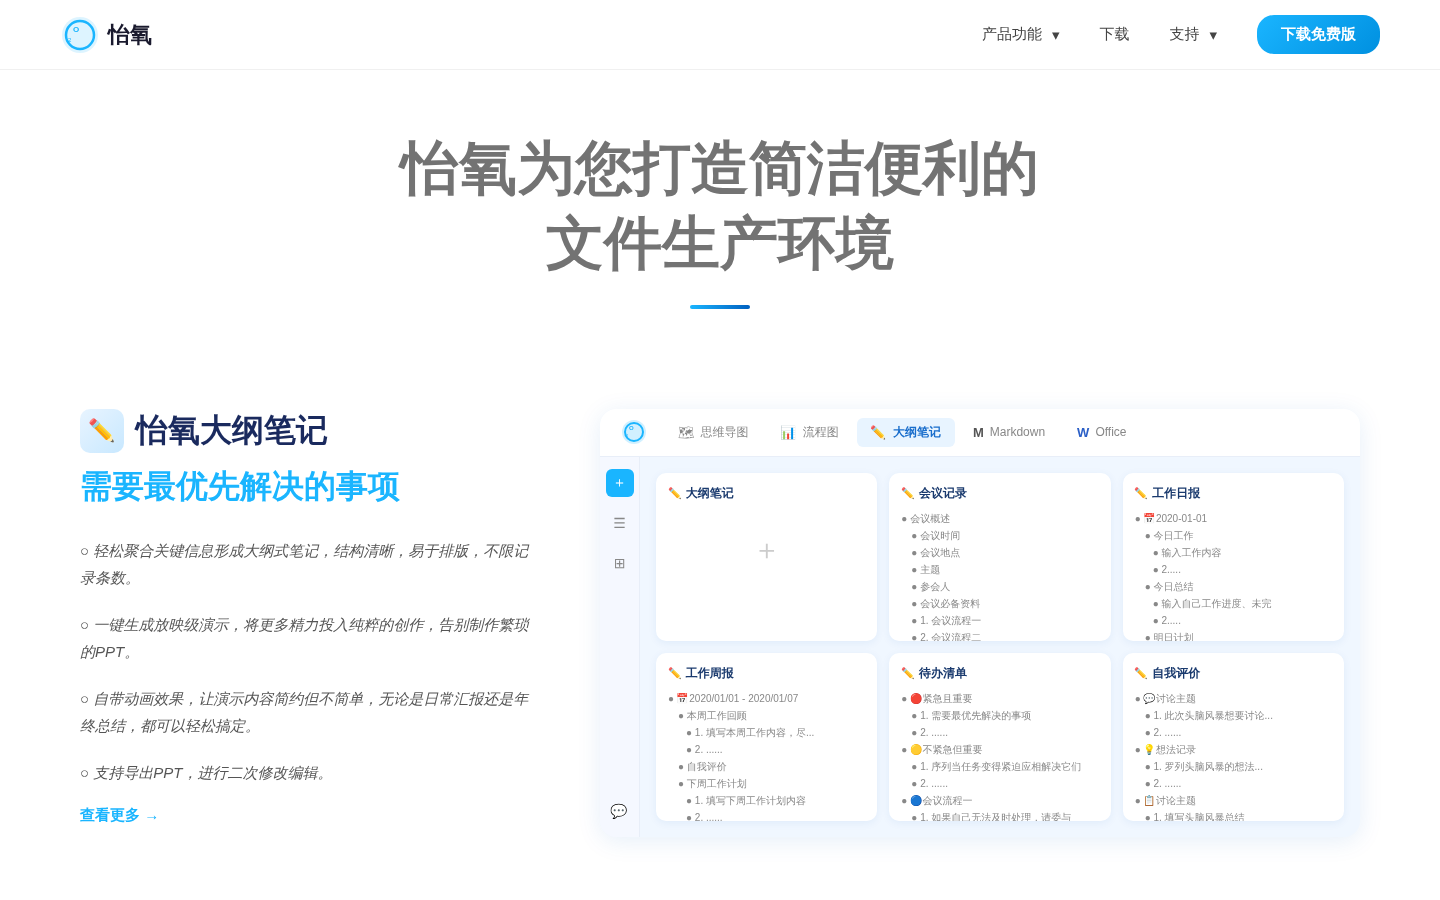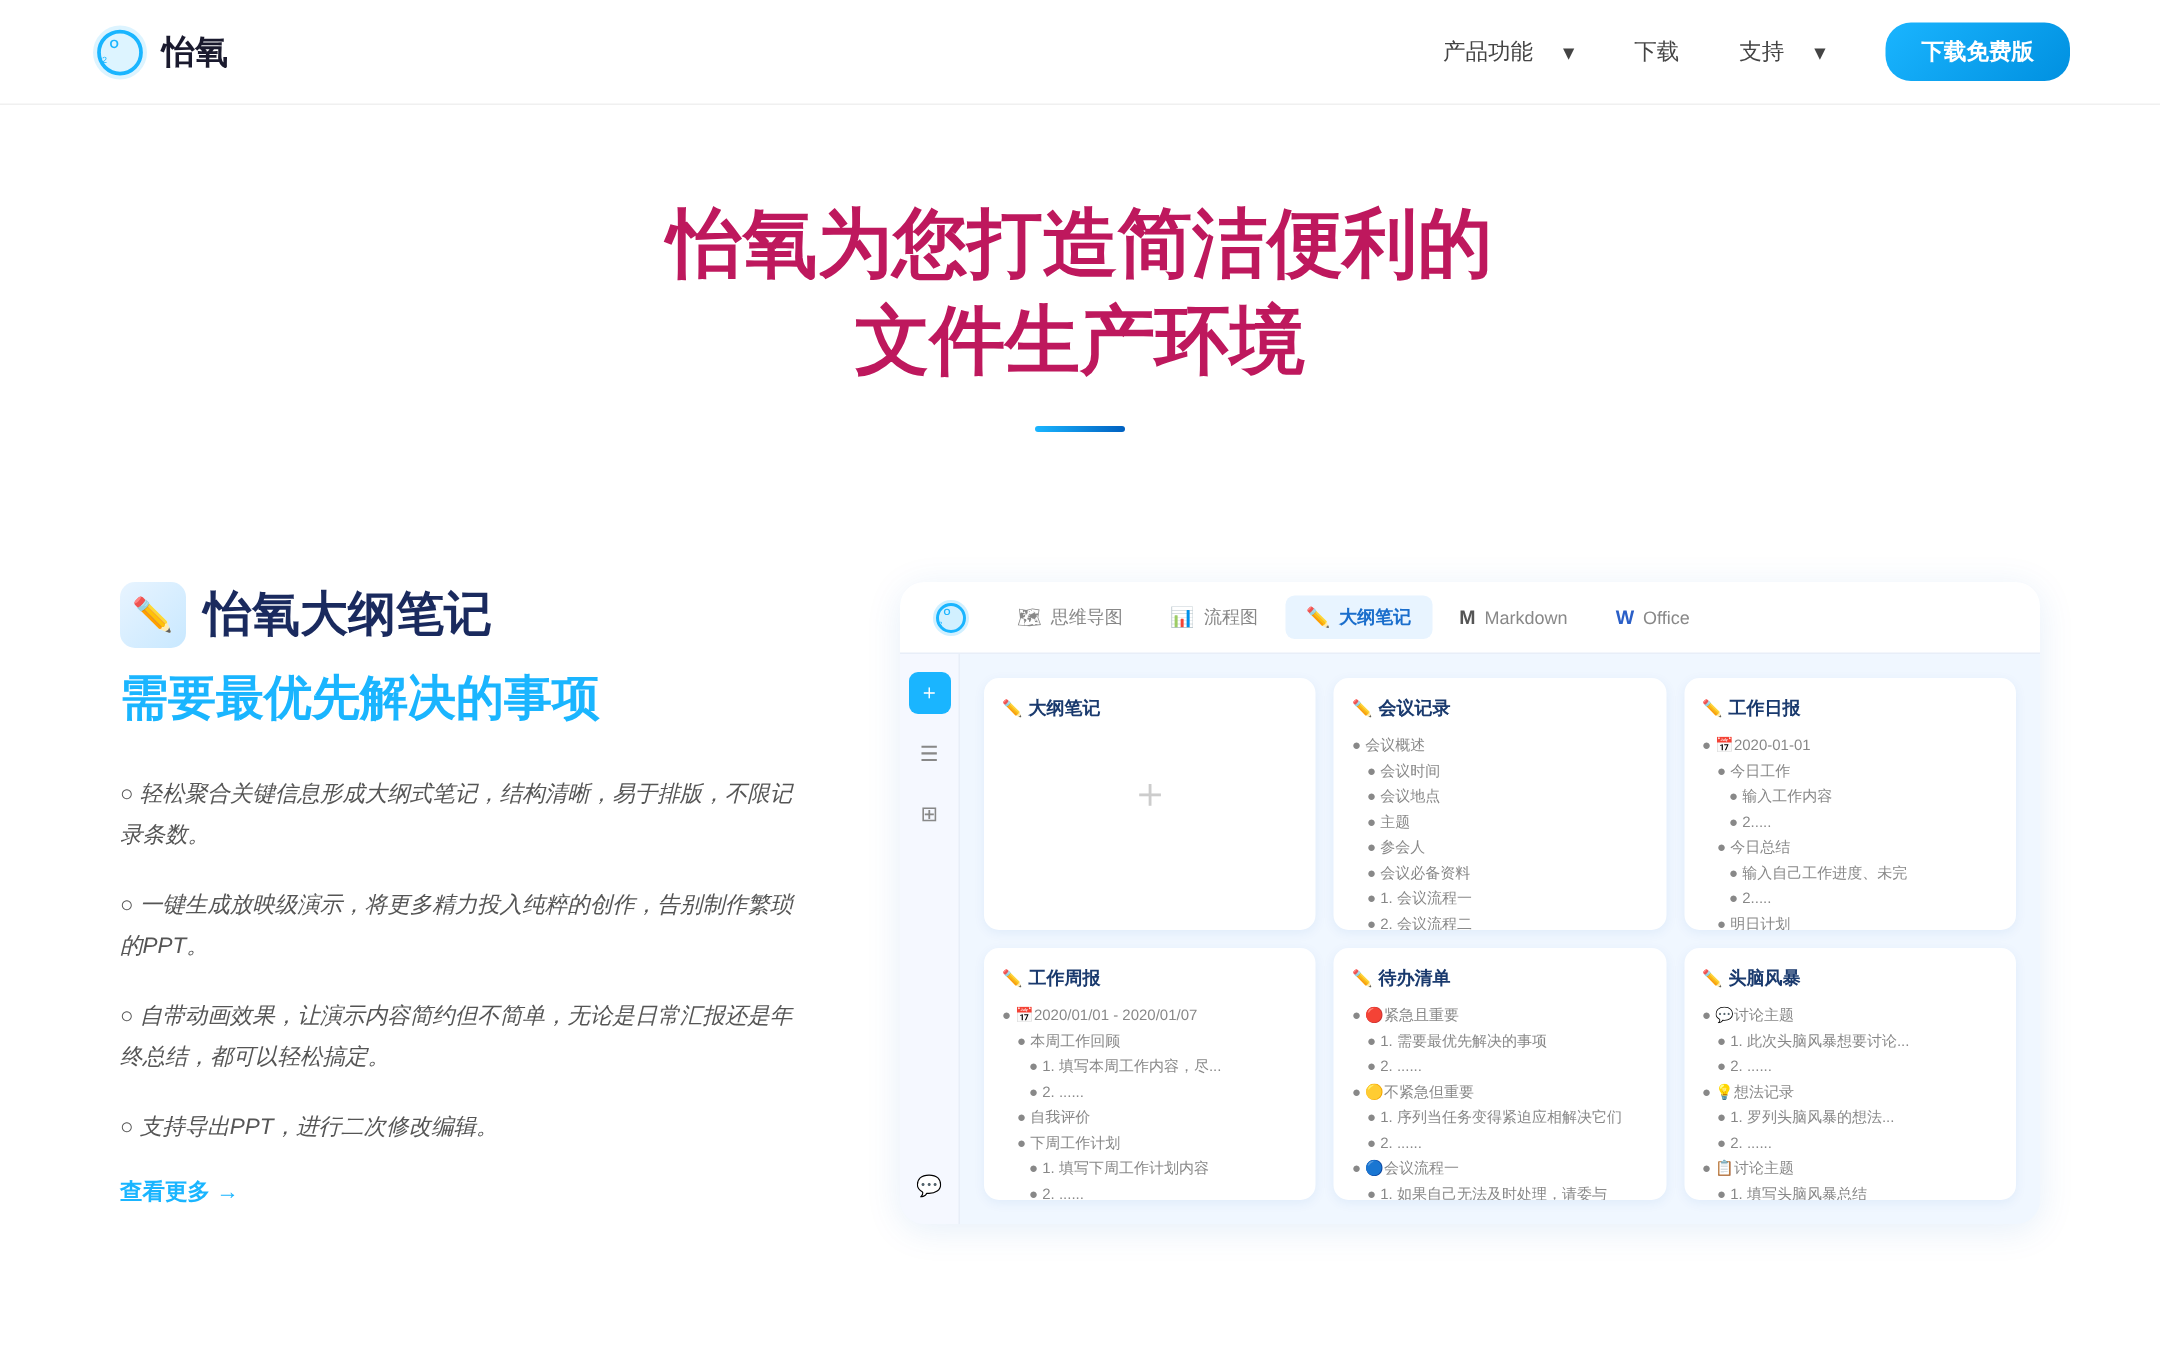--- a/index.html
+++ b/index.html
@@ -8,30 +8,30 @@
     
     .navbar {
       display: flex; align-items: center; justify-content: space-between;
       padding: 0 60px; height: 70px; border-bottom: 1px solid #f0f0f0;
       position: sticky; top: 0; background: #fff; z-index: 100;
     }
     .logo { display: flex; align-items: center; gap: 8px; }
     .logo-icon { width: 40px; height: 40px; }
     .logo-text { font-size: 22px; font-weight: 700; color: #1a1a2e; }
     .nav-links { display: flex; align-items: center; gap: 40px; }
-    .nav-link { font-size: 15px; color: #444; cursor: pointer; display: flex; align-items: center; gap: 20px; }
+    .nav-link { font-size: 15px; color: #444; cursor: pointer; display: flex; align-items: center; gap: 10px; }
     .nav-cta {
       background: linear-gradient(135deg, #1ab5ff, #0090e0);
       color: #fff; border: none; border-radius: 17px;
       padding: 10px 24px; font-size: 15px; font-weight: 600; cursor: pointer;
     }
 
     
     .hero { text-align: center; padding: 60px 0 40px; }
-    .hero-title { font-size: 50px; font-weight: 800; color: #be185d; line-height: 1.3; }
+    .hero-title { font-size: 58px; font-weight: 800; color: #737373; line-height: 1.3; }
     .hero-divider { width: 60px; height: 4px; background: linear-gradient(90deg, #1ab5ff, #0060c0); margin: 24px auto 0; border-radius: 2px; }
 
     
     .feature-section {
       display: flex; align-items: flex-start; justify-content: space-between;
       padding: 60px 80px 40px; gap: 60px;
     }
     .feature-left { flex: 0 0 460px; }
     .feature-title-row { display: flex; align-items: center; gap: 12px; margin-bottom: 12px; }
     .feature-icon-box {
@@ -258,21 +258,21 @@
             <div class="indent">● 2. ......</div>
             <div>● 🔵会议流程一</div>
             <div class="indent">● 1. 如果自己无法及时处理，请委与</div>
 
           </div>
         </div>
 
         <div class="app-card">
           <div class="app-card-title">
             <span class="app-card-icon">✏️</span>
-            <span>头脑风暴</span>
+            <span>自我评价</span>
           </div>
           <div class="app-card-body">
             <div>● 💬讨论主题</div>
             <div class="indent">● 1. 此次头脑风暴想要讨论...</div>
             <div class="indent">● 2. ......</div>
             <div>● 💡想法记录</div>
             <div class="indent">● 1. 罗列头脑风暴的想法...</div>
             <div class="indent">● 2. ......</div>
             <div>● 📋讨论主题</div>
             <div class="indent">● 1. 填写头脑风暴总结</div>

